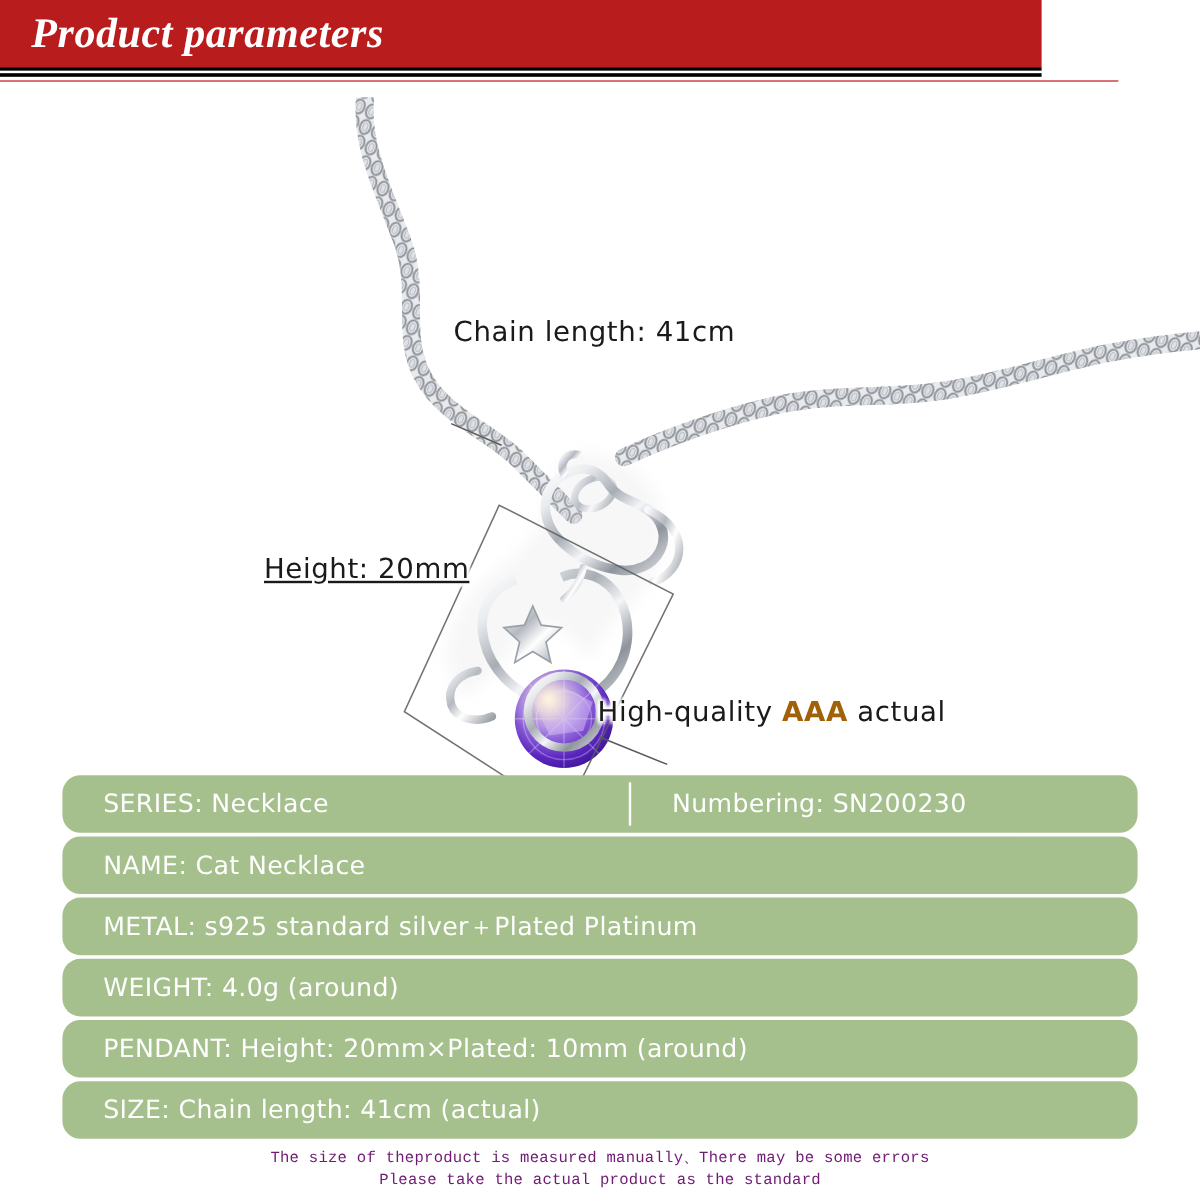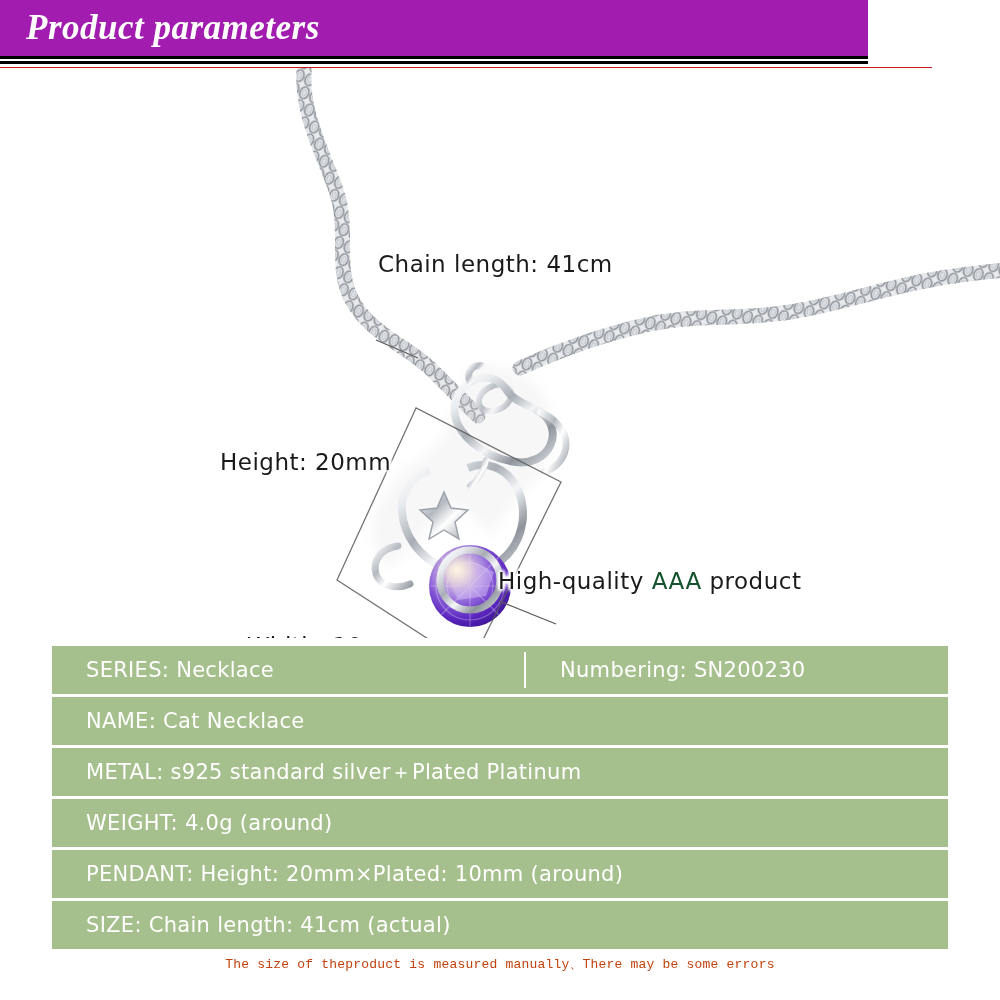--- a/index.html
+++ b/index.html
@@ -8,79 +8,79 @@
     background:#ffffff;
     font-family:"Liberation Sans", sans-serif;
     overflow:hidden;
     position:relative;
   }
   #page{position:relative;width:1000px;height:1000px;background:#fff;overflow:hidden;}
 
   
   .header-bar{
     position:absolute;left:0;top:0;width:868px;height:56px;
-    background:#a21caf;
+    background:#b91c1c;
   }
   .header-title{
     position:absolute;left:26px;top:8px;
     font-family:"Liberation Serif", serif;
     font-style:italic;font-weight:bold;
     font-size:35px;color:#ffffff;
     letter-spacing:.5px;white-space:nowrap;
   }
   .header-stripe-a{position:absolute;left:0;top:56px;width:868px;height:3px;background:#000;}
   .header-stripe-b{position:absolute;left:0;top:59px;width:868px;height:2px;background:#ffffff;}
   .header-stripe-c{position:absolute;left:0;top:61px;width:868px;height:3px;background:#000;}
   .header-rule{position:absolute;left:0;top:67px;width:932px;height:1px;background:#c0161c;}
 
   
-  .stage{position:absolute;left:0;top:68px;width:1000px;height:570px;background:#fff;overflow:hidden;}
+  .stage{position:absolute;left:0;top:81px;width:1000px;height:570px;background:#fff;overflow:hidden;}
   .stage svg{position:absolute;left:0;top:0;}
 
   
   .callout{
     position:absolute;
     font-family:"DejaVu Sans", sans-serif;
     font-size:23px;color:#1a1a1a;white-space:nowrap;
     letter-spacing:.5px;
   }
   .callout.halo{
     text-shadow:
       2px 0 3px #fff,-2px 0 3px #fff,0 2px 3px #fff,0 -2px 3px #fff,
       2px 2px 3px #fff,-2px -2px 3px #fff,2px -2px 3px #fff,-2px 2px 3px #fff;
   }
   #lbl-chain{left:378px;top:183px;}
-  #lbl-height{left:220px;top:381px;}
+  #lbl-height{left:220px;top:381px;text-decoration:underline;}
   #lbl-width{left:247px;top:565px;}
   #lbl-zircon{left:498px;top:500px;}
-  #lbl-zircon .aaa{color:#14532d;font-weight:normal;}
+  #lbl-zircon .aaa{color:#a16207;font-weight:bold;}
 
   
   .spec-table{position:absolute;left:52px;top:646px;width:896px;}
   .spec-row{
     position:relative;height:48px;background:#a6c08d;margin-bottom:3px;
-    display:flex;align-items:center;
+    display:flex;align-items:center;border-radius:15px;
   }
   .spec-cell{
     font-family:"DejaVu Sans", sans-serif;
     font-size:21px;color:#ffffff;white-space:nowrap;
     padding-left:34px;letter-spacing:.3px;
   }
   .spec-row.split{display:flex;}
   .spec-row.split .c-left{width:438px;flex:none;}
   .spec-row.split .c-div{
     width:2px;height:36px;background:#ffffff;flex:none;align-self:center;
   }
   .spec-row.split .c-right{flex:1;}
 
   
   .footnote{
     position:absolute;left:0;top:955px;width:1000px;text-align:center;
     font-family:"Liberation Mono", monospace;
-    font-size:13px;color:#c2410c;line-height:19px;letter-spacing:.2px;
+    font-size:13px;color:#701a75;line-height:19px;letter-spacing:.2px;
   }
 </style>
 </head>
 <body>
 
 <div id="page">
 
   <div class="header-bar">
     <div class="header-title">Product parameters</div>
   </div>
@@ -199,21 +199,21 @@
 
       <g stroke="#5a5a5a" stroke-width="1.3" fill="none">
         <path d="M418,290 L376,272"></path>
       </g>
     </svg>
 
     <div class="callout halo" id="lbl-chain">Chain length: 41cm</div>
     <div class="callout halo" id="lbl-height">Height: 20mm</div>
     <div class="callout halo" id="lbl-width">Width: 10mm</div>
     <div class="callout halo" id="lbl-zircon">
-      <span>High-quality </span><span class="aaa">AAA</span><span> product</span>
+      <span>High-quality </span><span class="aaa">AAA</span><span> actual</span>
     </div>
   </div>
 
   <div class="spec-table">
 
     <div class="spec-row split">
       <div class="spec-cell c-left">SERIES: Necklace</div>
       <div class="c-div"></div>
       <div class="spec-cell c-right">Numbering: SN200230</div>
     </div>
@@ -234,15 +234,16 @@
       <div class="spec-cell">PENDANT: Height: 20mm×Plated: 10mm (around)</div>
     </div>
 
     <div class="spec-row">
       <div class="spec-cell">SIZE: Chain length: 41cm (actual)</div>
     </div>
   </div>
 
   <div class="footnote">
     <div>The size of theproduct is measured manually、There may be some errors</div>
+    <div>Please take the actual product as the standard</div>
   </div>
 
 </div>
 
 </body></html>

